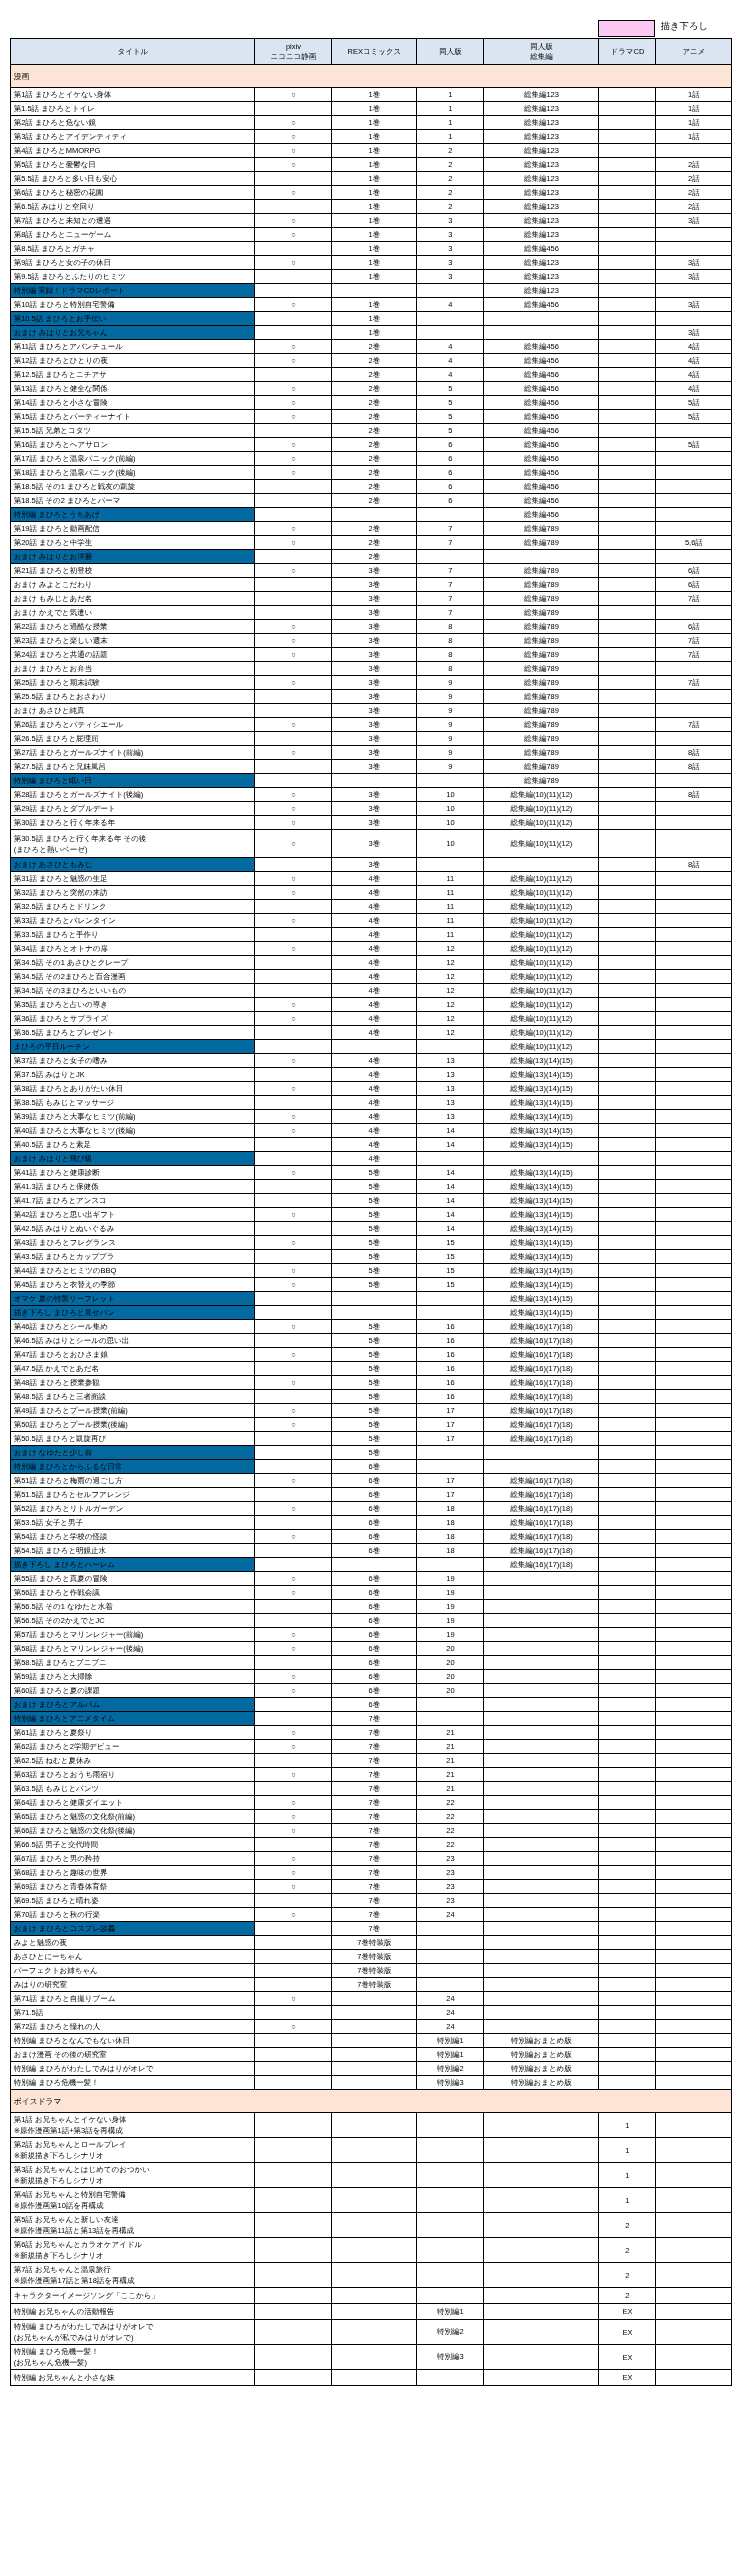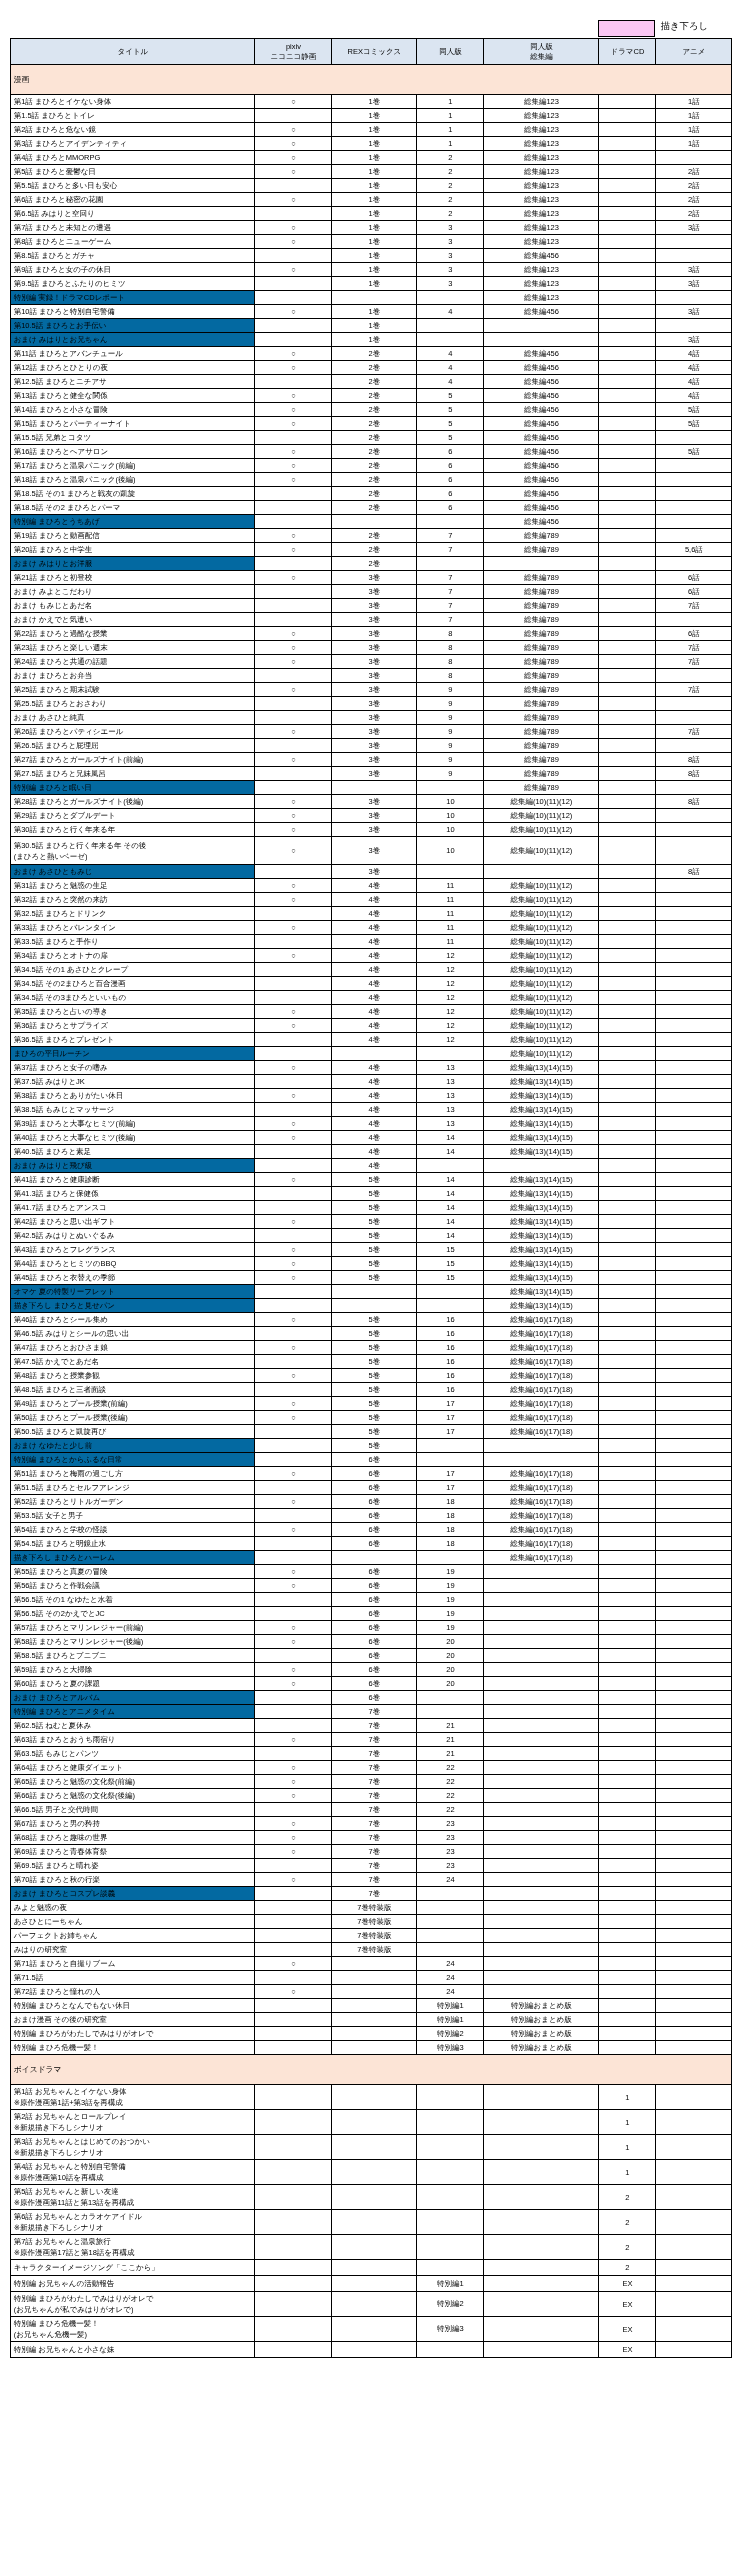--- a/index.html
+++ b/index.html
@@ -21,21 +21,21 @@
 
   th,td{
     border:solid #000;border-width:1.2px 0.6px;box-sizing:border-box;
     font-size:7.5px;overflow:hidden;white-space:nowrap;padding:0 1.7px;
   }
   thead th{
     background:#dbe5f1;font-weight:normal;text-align:center;vertical-align:middle;
     white-space:pre-line;height:26px;line-height:1.3;border-bottom-width:1.2px;
   }
   tr.section-row td{
-    background:#fce4d6;text-align:left;height:30px;font-size:7.8px;padding:0 2.3px;
+    background:#fce4d6;text-align:left;height:23px;font-size:7.8px;padding:0 2.3px;
   }
   td.title-cell{text-align:left;padding:0 2.3px;}
   td.val-cell{text-align:center;}
   td.pink{background:#0369a1;}
   tr.row td{height:14px;}
   tr.row-double td{height:28px;}
   tr.vrow-double td{height:25px;}
   tr.vrow-single td{height:16px;}
   .title-cell div{line-height:11px;}
 </style>
@@ -809,20 +809,29 @@
       <tr class="row">
         <td class="title-cell">第43話 まひろとフレグランス</td>
         <td class="val-cell col-pixiv">○</td>
         <td class="val-cell col-rex">5巻</td>
         <td class="val-cell col-doujin">15</td>
         <td class="val-cell col-compilation">総集編(13)(14)(15)</td>
         <td class="val-cell col-drama_cd"></td>
         <td class="val-cell col-anime"></td>
       </tr>
       <tr class="row">
+        <td class="title-cell">第43.5話 まひろとカップブラ</td>
+        <td class="val-cell col-pixiv"></td>
+        <td class="val-cell col-rex">5巻</td>
+        <td class="val-cell col-doujin">15</td>
+        <td class="val-cell col-compilation">総集編(13)(14)(15)</td>
+        <td class="val-cell col-drama_cd"></td>
+        <td class="val-cell col-anime"></td>
+      </tr>
+      <tr class="row">
         <td class="title-cell">第44話 まひろとヒミツのBBQ</td>
         <td class="val-cell col-pixiv">○</td>
         <td class="val-cell col-rex">5巻</td>
         <td class="val-cell col-doujin">15</td>
         <td class="val-cell col-compilation">総集編(13)(14)(15)</td>
         <td class="val-cell col-drama_cd"></td>
         <td class="val-cell col-anime"></td>
       </tr>
       <tr class="row">
         <td class="title-cell">第45話 まひろと衣替えの季節</td>
@@ -1101,20 +1110,38 @@
         <td class="val-cell col-doujin"></td>
         <td class="val-cell col-compilation"></td>
         <td class="val-cell col-drama_cd"></td>
         <td class="val-cell col-anime"></td>
       </tr>
       <tr class="row">
         <td class="title-cell pink">特別編 まひろとアニメタイム</td>
         <td class="val-cell col-pixiv"></td>
         <td class="val-cell col-rex">7巻</td>
         <td class="val-cell col-doujin"></td>
+        <td class="val-cell col-compilation"></td>
+        <td class="val-cell col-drama_cd"></td>
+        <td class="val-cell col-anime"></td>
+      </tr>
+      <tr class="row">
+        <td class="title-cell">第61話 まひろと夏祭り</td>
+        <td class="val-cell col-pixiv">○</td>
+        <td class="val-cell col-rex">7巻</td>
+        <td class="val-cell col-doujin">21</td>
+        <td class="val-cell col-compilation"></td>
+        <td class="val-cell col-drama_cd"></td>
+        <td class="val-cell col-anime"></td>
+      </tr>
+      <tr class="row">
+        <td class="title-cell">第62話 まひろと2学期デビュー</td>
+        <td class="val-cell col-pixiv">○</td>
+        <td class="val-cell col-rex">7巻</td>
+        <td class="val-cell col-doujin">21</td>
         <td class="val-cell col-compilation"></td>
         <td class="val-cell col-drama_cd"></td>
         <td class="val-cell col-anime"></td>
       </tr>
       <tr class="row">
         <td class="title-cell">第62.5話 ねむと夏休み</td>
         <td class="val-cell col-pixiv"></td>
         <td class="val-cell col-rex">7巻</td>
         <td class="val-cell col-doujin">21</td>
         <td class="val-cell col-compilation"></td>

